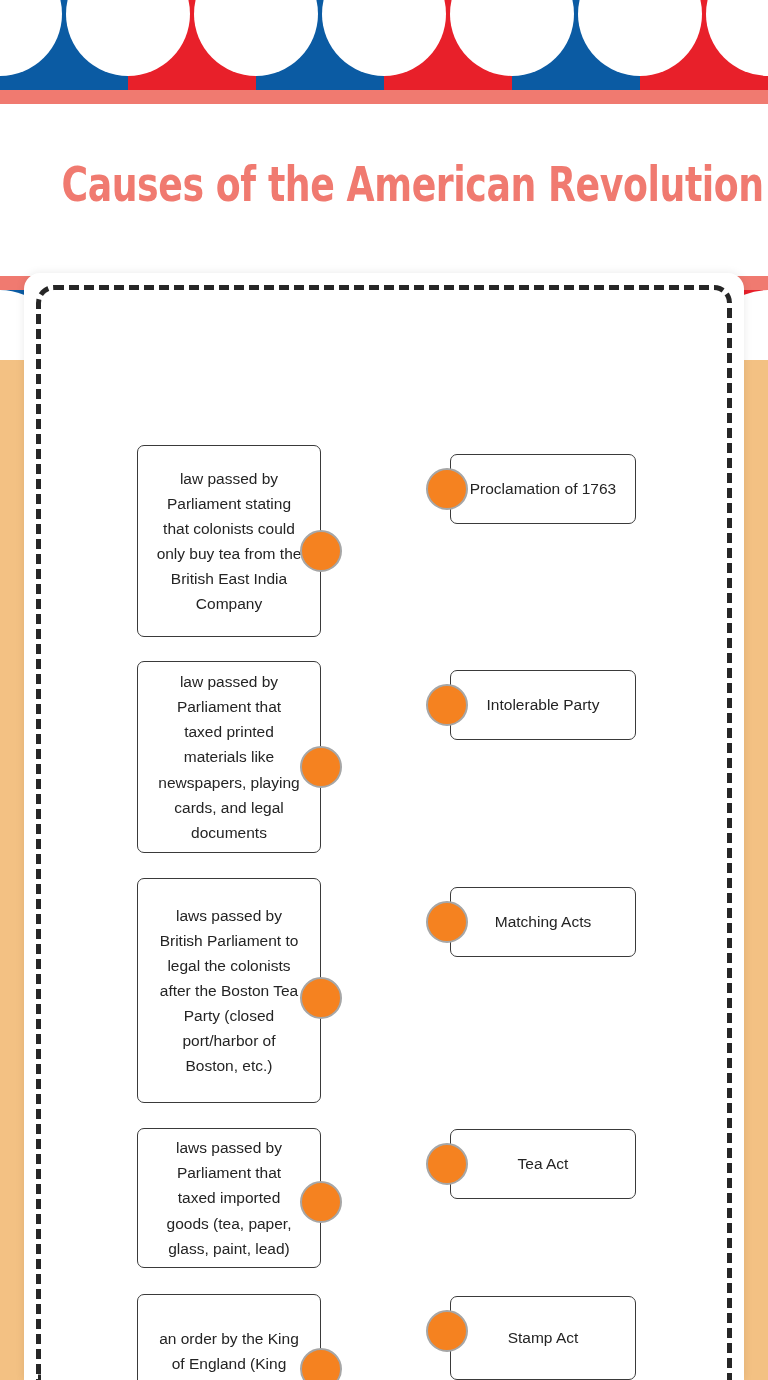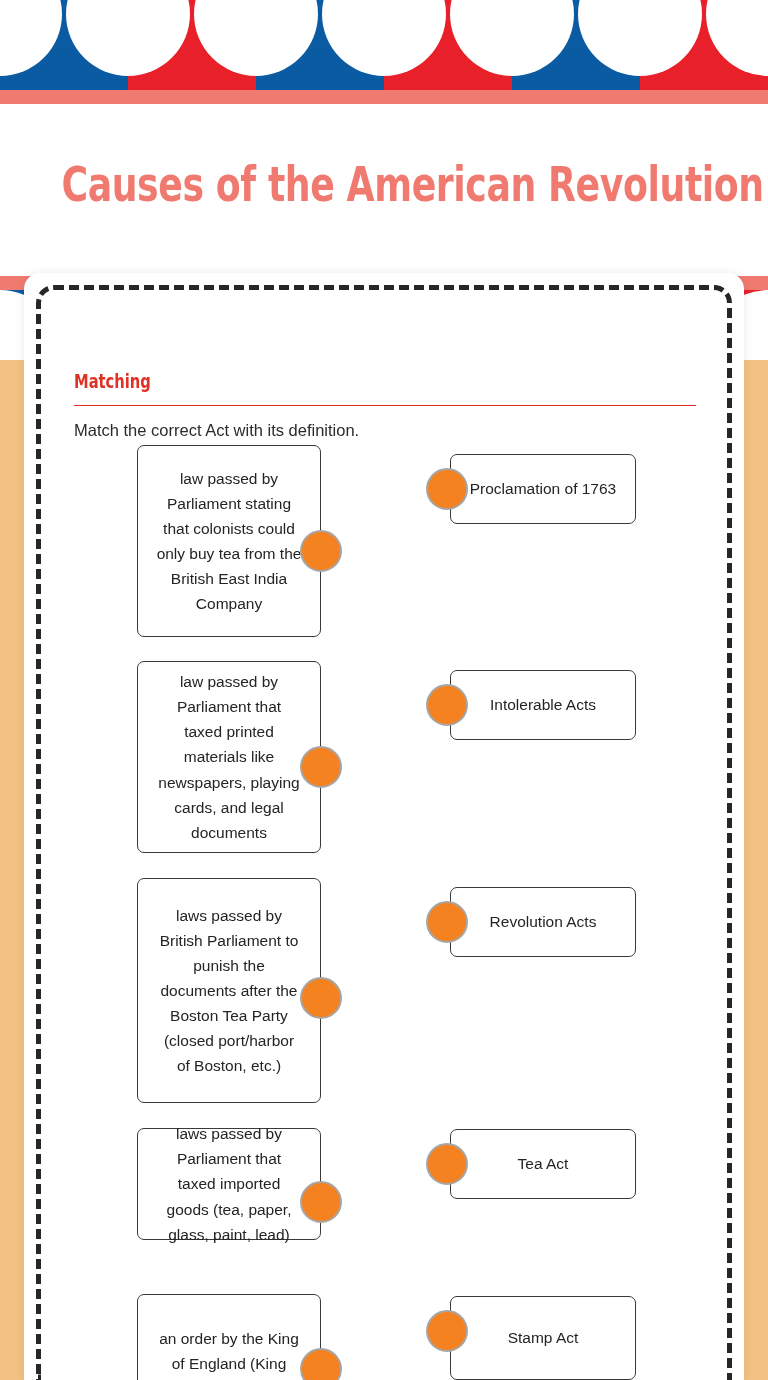--- a/index.html
+++ b/index.html
@@ -221,47 +221,42 @@
       <div class="stripe" style="top: 0px; height: 14px; background: rgb(240, 122, 112);"></div>
     </div>
 
   <div class="title-wrap">
     <div class="worksheet-title">Causes of the American Revolution</div>
   </div>
 
   <div class="card"></div>
   <div class="card-dash"></div>
 
-  <div class="section">
-    <div class="section-heading">Matching</div>
-    <div class="section-rule"></div>
-    <div class="instructions">Match the correct Act with its definition.</div>
-  </div>
 
   <div class="match-area" id="match-area" style="height: 989px;">
       <div class="match-row">
         <div class="mbox left" style="top: 0px; height: 192px;">law passed by Parliament stating that colonists could only buy tea from the British East India Company</div>
         <div class="dot left-dot" style="top: 85px;"></div>
         <div class="mbox right" style="top: 9px; height: 70px;">Proclamation of 1763</div>
         <div class="dot right-dot" style="top: 23px;"></div>
       </div>
       <div class="match-row">
         <div class="mbox left" style="top: 216px; height: 192px;">law passed by Parliament that taxed printed materials like newspapers, playing cards, and legal documents</div>
         <div class="dot left-dot" style="top: 301px;"></div>
-        <div class="mbox right" style="top: 225px; height: 70px;">Intolerable Acts</div>
+        <div class="mbox right" style="top: 225px; height: 70px;">Intolerable Party</div>
         <div class="dot right-dot" style="top: 239px;"></div>
       </div>
       <div class="match-row">
-        <div class="mbox left" style="top: 433px; height: 225px;">laws passed by British Parliament to punish the documents after the Boston Tea Party (closed port/harbor of Boston, etc.)</div>
+        <div class="mbox left" style="top: 433px; height: 225px;">laws passed by British Parliament to legal the colonists after the Boston Tea Party (closed port/harbor of Boston, etc.)</div>
         <div class="dot left-dot" style="top: 532px;"></div>
-        <div class="mbox right" style="top: 442px; height: 70px;">Revolution Acts</div>
+        <div class="mbox right" style="top: 442px; height: 70px;">Matching Acts</div>
         <div class="dot right-dot" style="top: 456px;"></div>
       </div>
       <div class="match-row">
-        <div class="mbox left" style="top: 683px; height: 112px;">laws passed by Parliament that taxed imported goods (tea, paper, glass, paint, lead)</div>
+        <div class="mbox left" style="top: 683px; height: 140px;">laws passed by Parliament that taxed imported goods (tea, paper, glass, paint, lead)</div>
         <div class="dot left-dot" style="top: 736px;"></div>
         <div class="mbox right" style="top: 684px; height: 70px;">Tea Act</div>
         <div class="dot right-dot" style="top: 698px;"></div>
       </div>
       <div class="match-row">
         <div class="mbox left" style="top: 849px; height: 140px;">an order by the King of England (King George III)</div>
         <div class="dot left-dot" style="top: 903px;"></div>
         <div class="mbox right" style="top: 851px; height: 84px;">Stamp Act</div>
         <div class="dot right-dot" style="top: 865px;"></div>
       </div>

